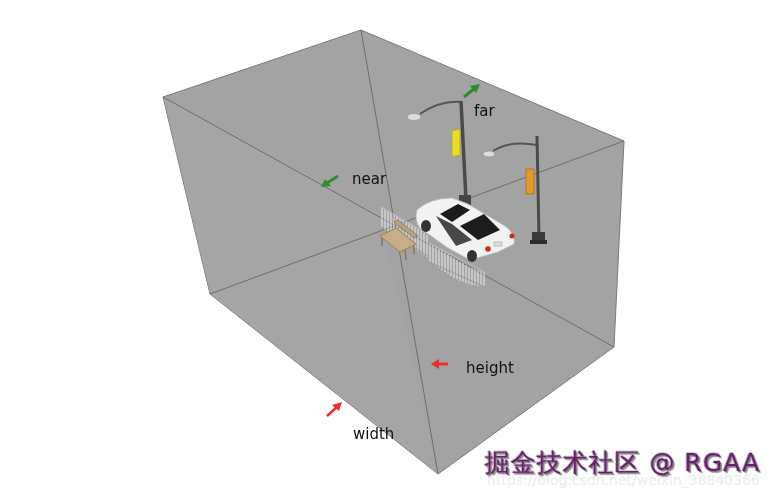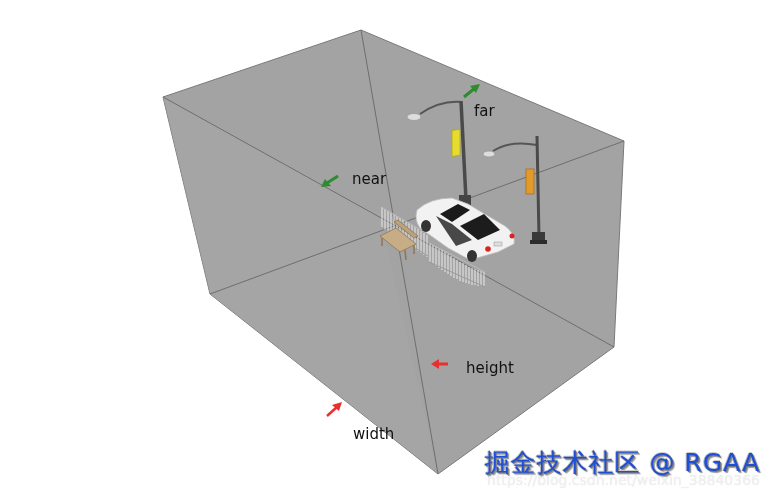--- a/index.html
+++ b/index.html
@@ -1,19 +1,19 @@
 <!DOCTYPE html>
 <html><head>
   <meta charset="utf-8">
   <style>
     html, body { margin: 0; padding: 0; background: #ffffff; }
     body { width: 774px; height: 491px; position: relative; overflow: hidden; font-family: "DejaVu Sans", sans-serif; }
     #scene { position: absolute; left: 0; top: 0; width: 774px; height: 491px; }
     .label { position: absolute; font-family: "DejaVu Sans", sans-serif; font-size: 15px; color: #111; line-height: 1; white-space: nowrap; }
-    .watermark { position: absolute; right: 14px; top: 446px; font-family: "DejaVu Sans", sans-serif; font-size: 25px; color: #1d4ed8; letter-spacing: 1px;
+    .watermark { position: absolute; right: 14px; top: 446px; font-family: "DejaVu Sans", sans-serif; font-size: 25px; color: #701a75; letter-spacing: 1px;
       text-shadow: 1px 1px 0 #777, -1px 0 0 #bbb, 0 -1px 0 #ccc, 2px 2px 1px #999; white-space: nowrap; }
     .watermark-url { position: absolute; right: 14px; top: 472px; font-family: "DejaVu Sans", sans-serif; font-size: 14px; color: #f0f0f0; white-space: nowrap;
       text-shadow: 0 0 1px #e0e0e0; margin-left: 23px; }
   </style>
 </head>
 <body>
 
 <svg id="scene" viewBox="0 0 774 491" xmlns="http://www.w3.org/2000/svg">
 
   <polygon points="163,97 361,30 624,141 614,347 438,474 210,294" fill="#a3a3a3" stroke="#7a7a7a" stroke-width="1"></polygon>

